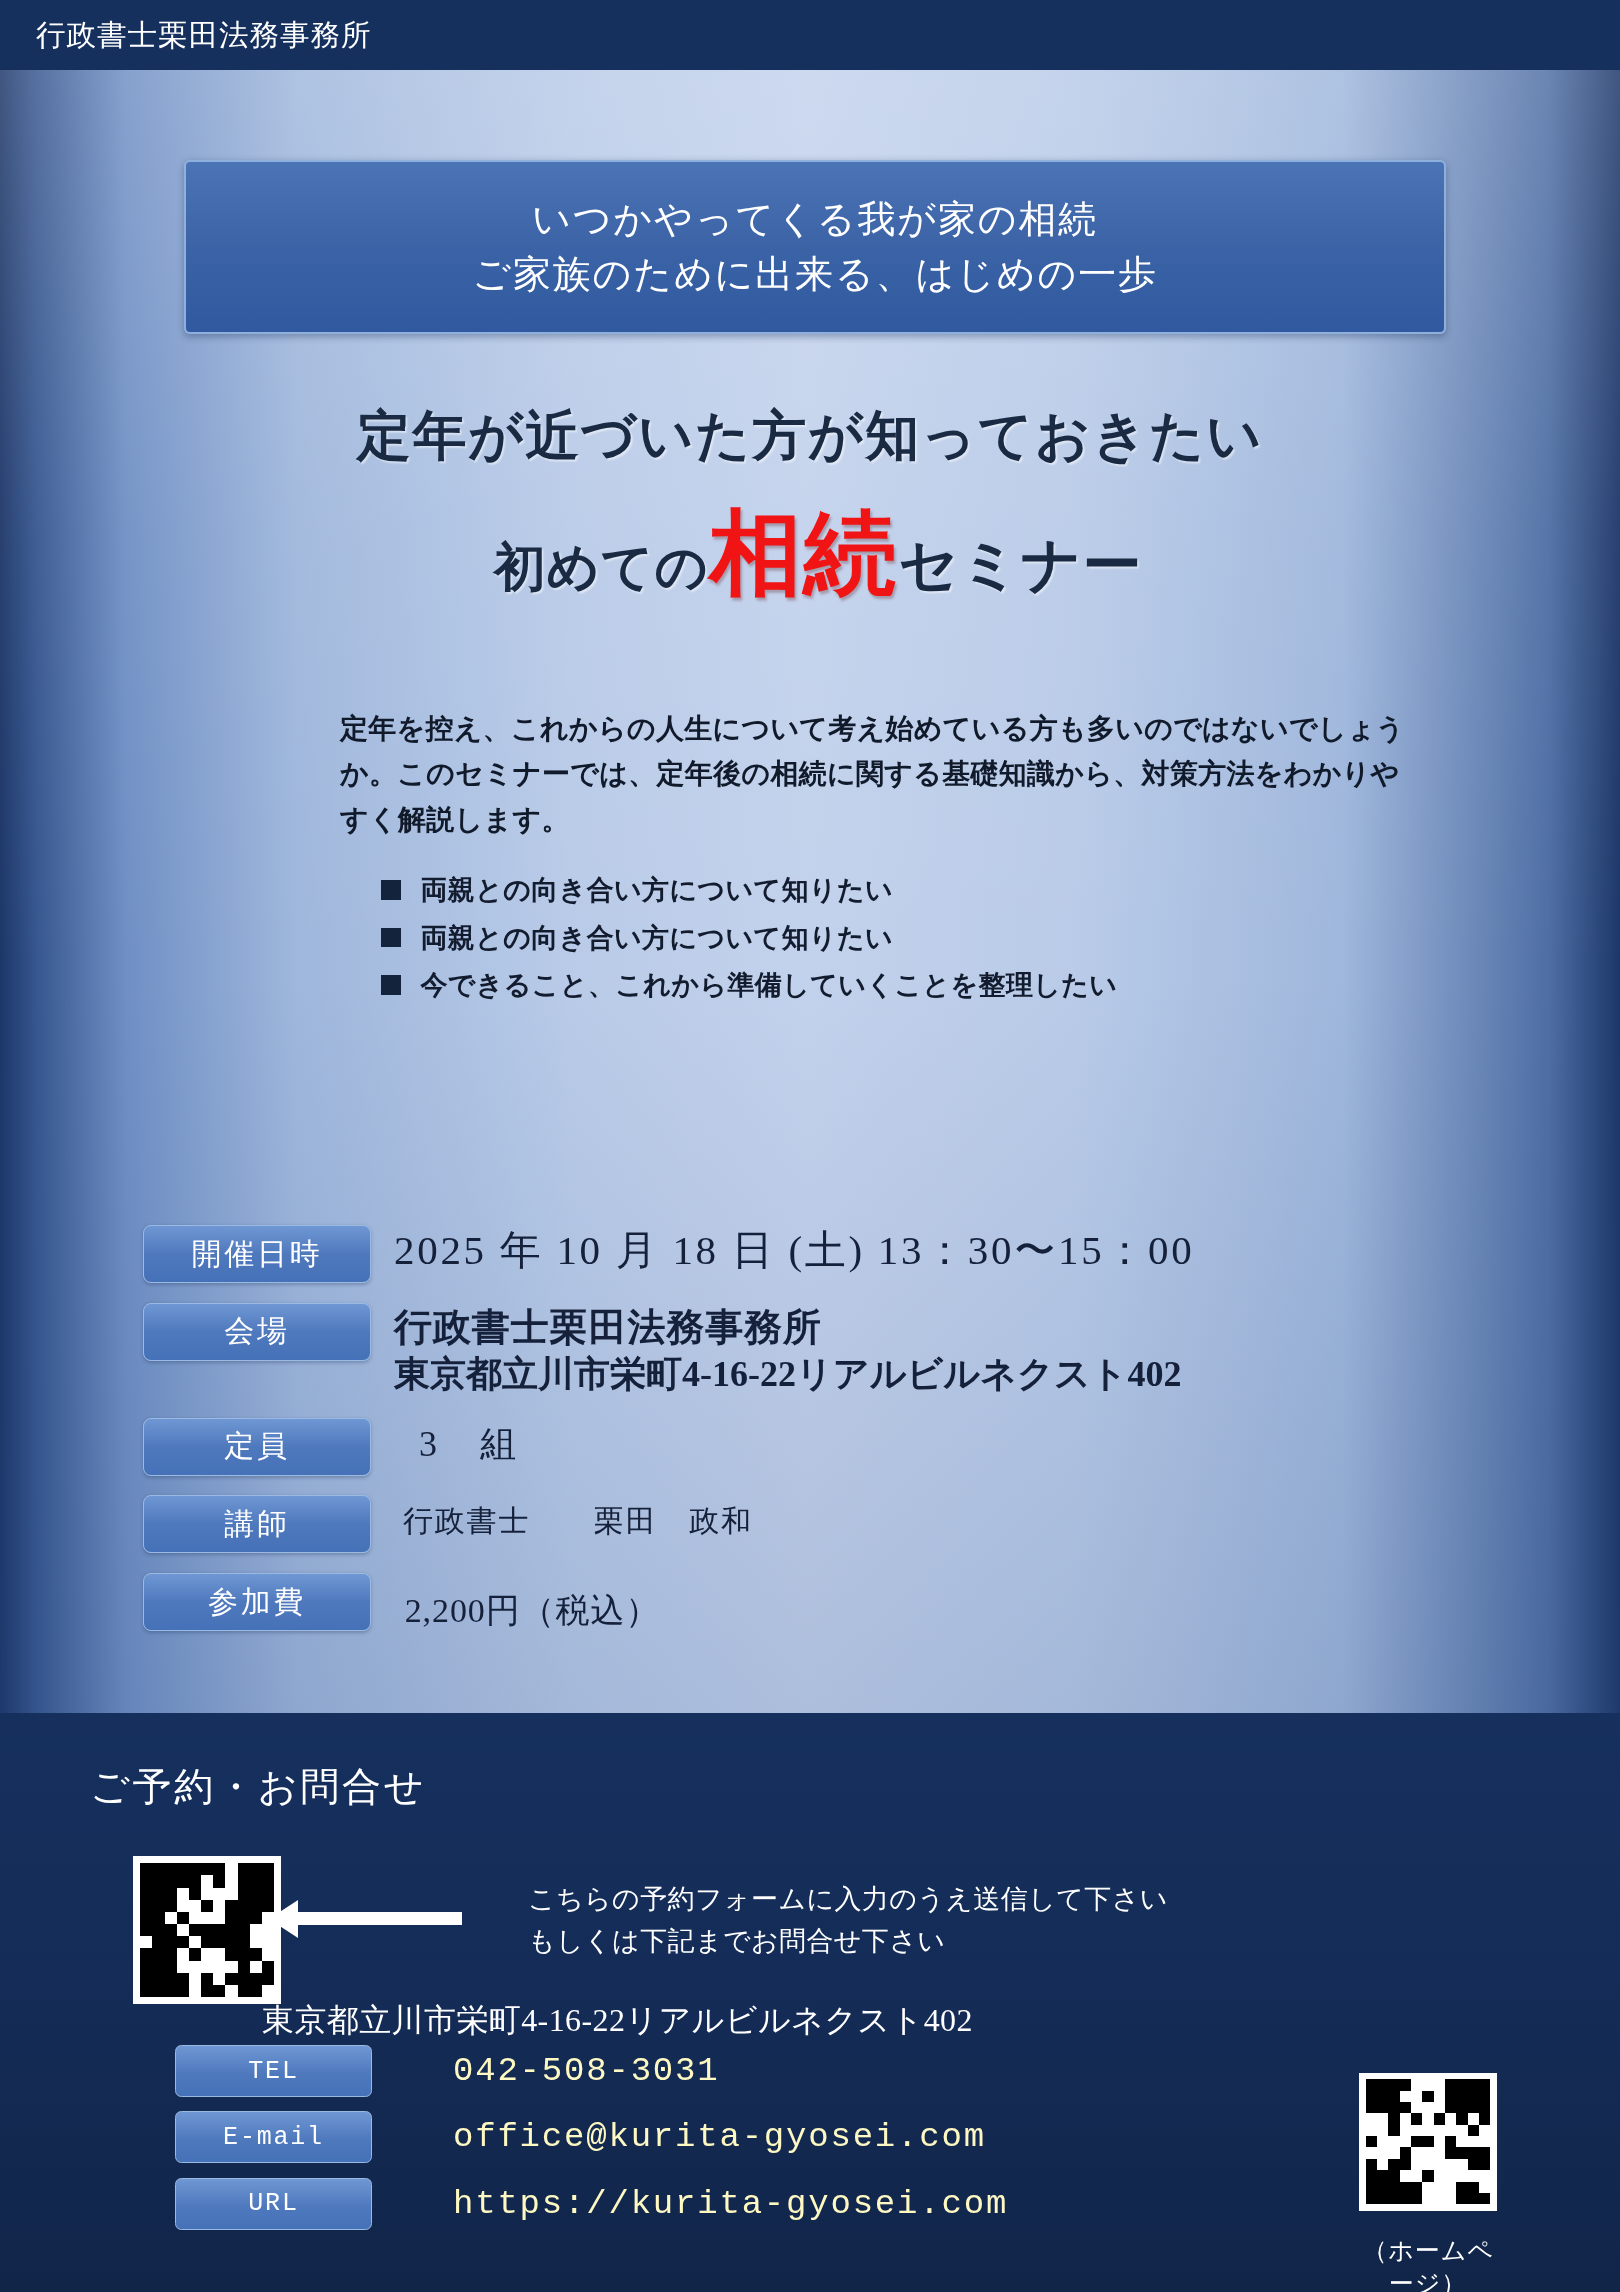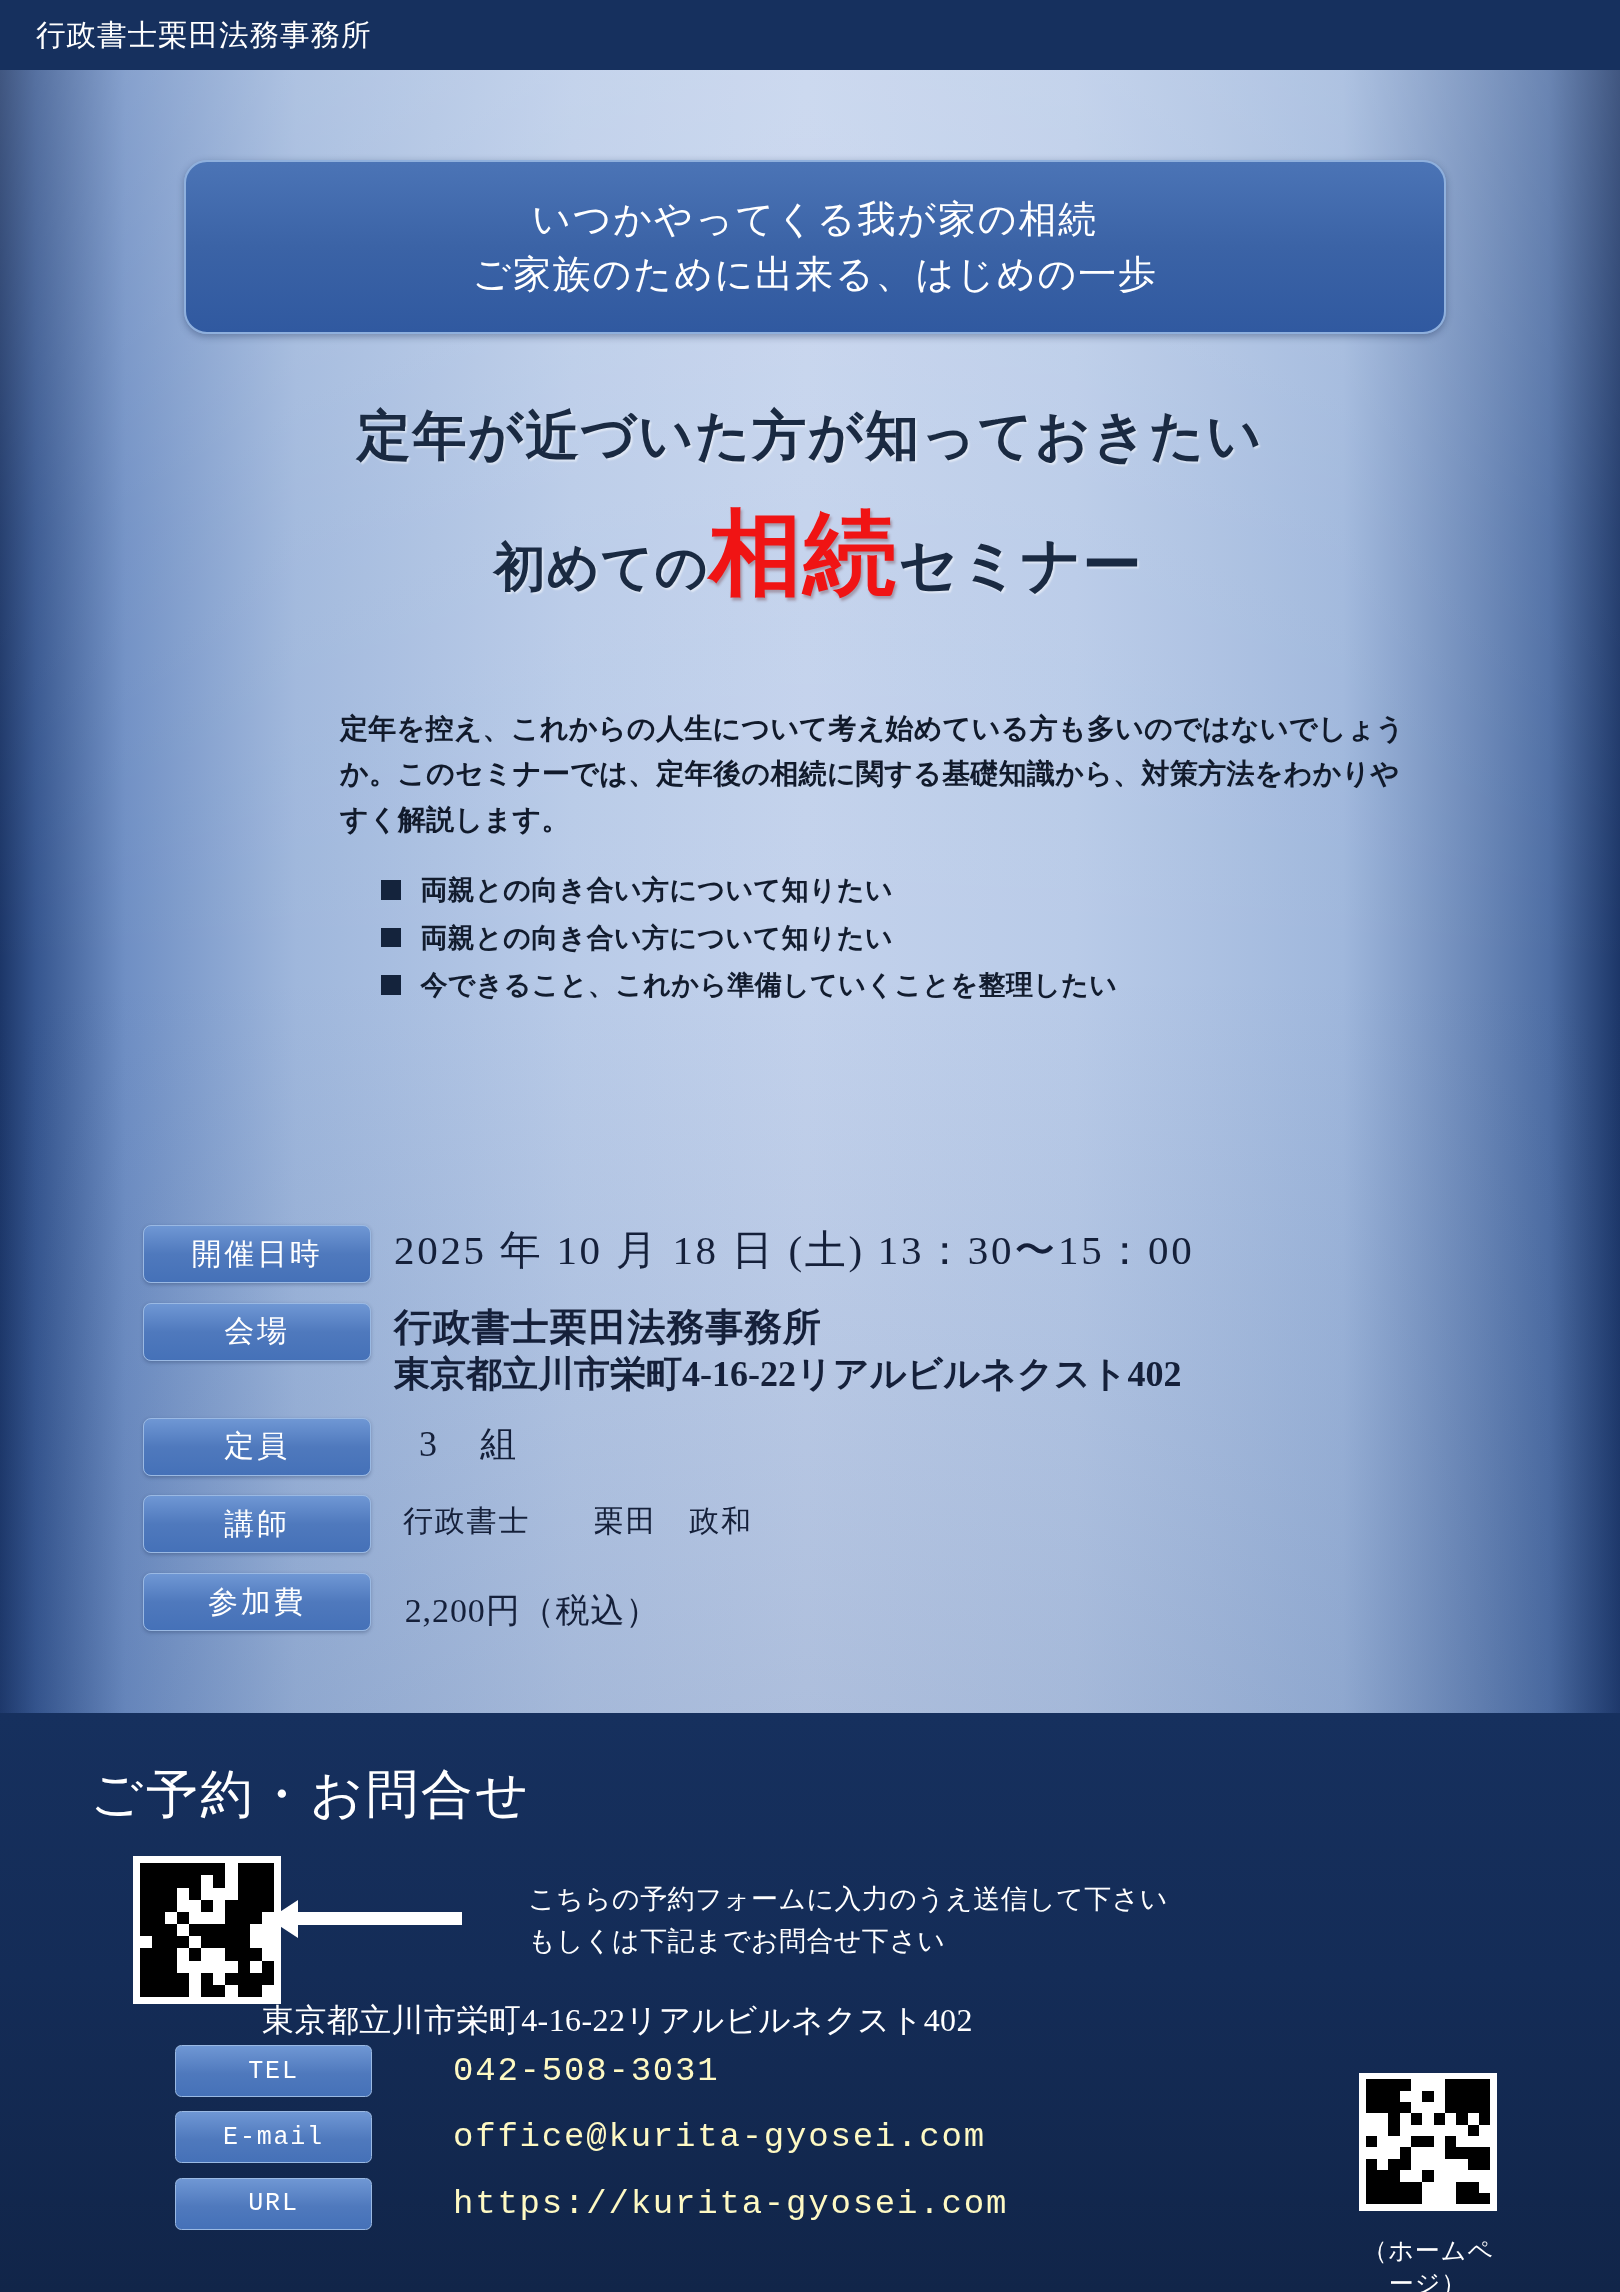--- a/index.html
+++ b/index.html
@@ -60,21 +60,21 @@
     width: 100%;
     height: 100%;
   }
 
   
   .catch-box {
     position: absolute;
     left: 184px; top: 90px;
     width: 1258px;
     height: 170px;
-    border-radius: 23px;
+    border-radius: 6px;
     background: linear-gradient(180deg, #4b74b6 0%, #3b63a6 50%, #3059a0 100%);
     border: 2.7px solid #8fb0dd;
     box-shadow: 0 2.7px 7.2px rgba(20,40,80,0.35);
     display: flex;
     flex-direction: column;
     align-items: center;
     justify-content: center;
   }
   .catch-line {
     color: #ffffff;
@@ -251,21 +251,21 @@
     position: absolute;
     left: 0; top: 1713px;
     width: 1620px;
     height: 579px;
     background: linear-gradient(180deg, #16305e 0%, #142c57 45%, #112549 100%);
   }
   .footer-title {
     position: absolute;
     left: 90px; top: 47px;
     color: #ffffff;
-    font-size: 52px;
+    font-size: 39px;
     letter-spacing: 2.7px;
     font-family: "Liberation Serif", "DejaVu Serif", serif;
   }
 
   
   .qr-form {
     position: absolute;
     left: 133px; top: 143px;
     width: 134px;
     height: 134px;

